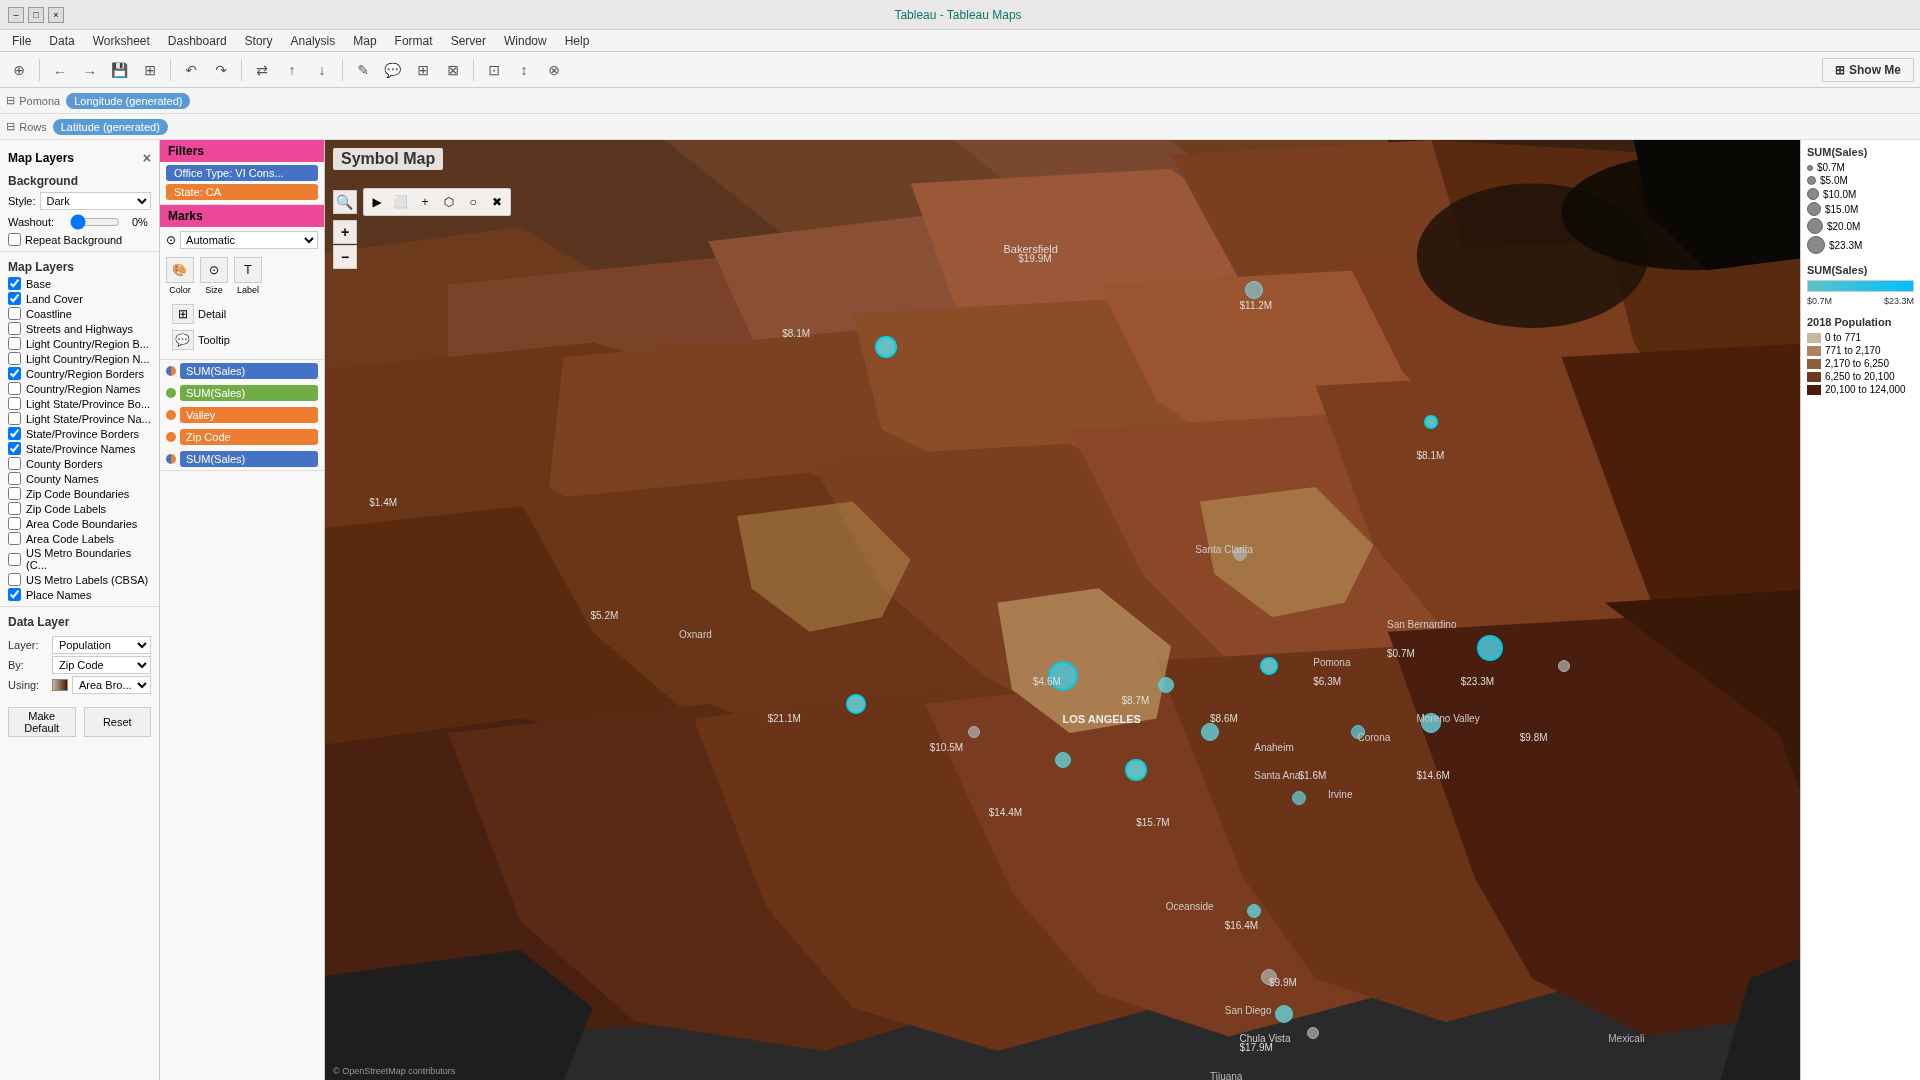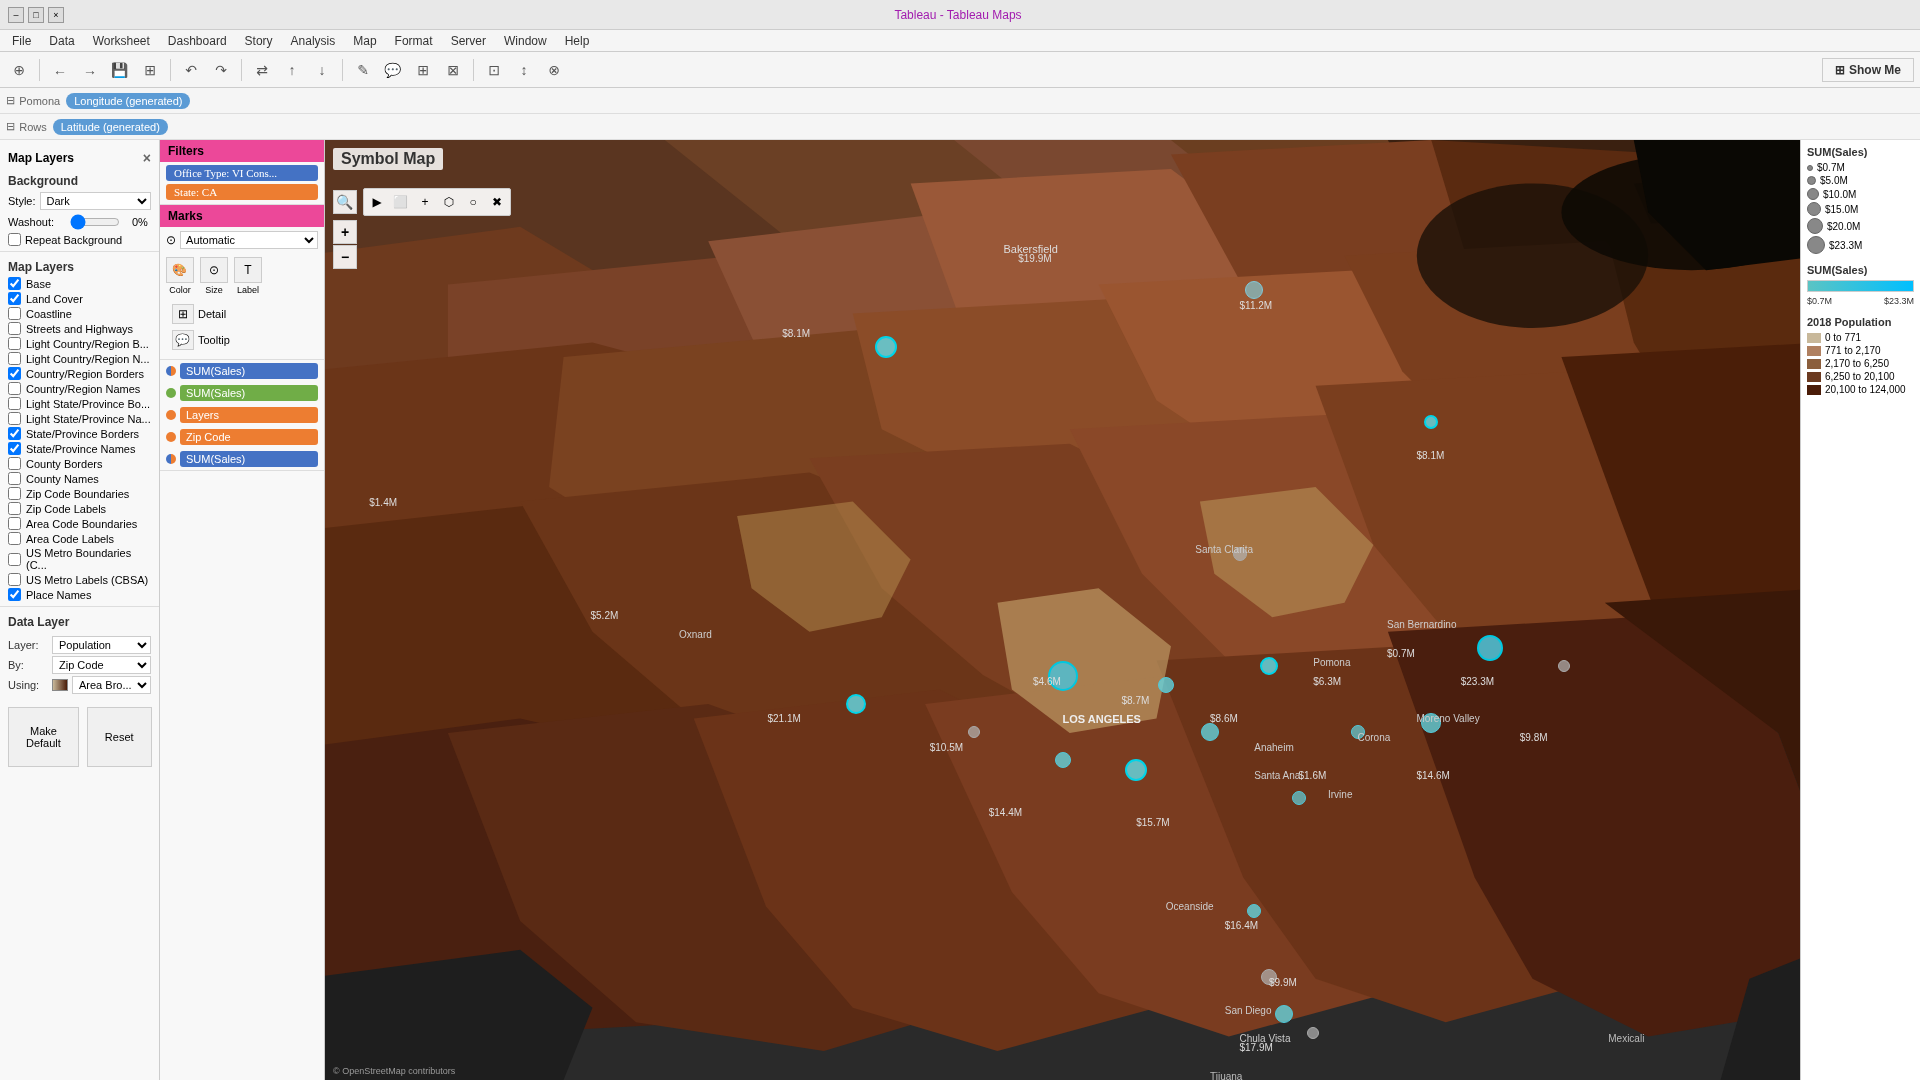--- a/index.html
+++ b/index.html
@@ -9,21 +9,21 @@
     #title-bar {
       background: #e8e8e8;
       height: 30px;
       display: flex;
       align-items: center;
       justify-content: space-between;
       border-bottom: 1px solid #ccc;
       padding: 0 8px;
       user-select: none;
     }
-    #title-bar .title { font-size: 12px; color: #a21caf; flex: 1; text-align: center; }
+    #title-bar .title { font-size: 12px; color: #0f766e; flex: 1; text-align: center; }
     #title-bar .win-btn { width: 16px; height: 16px; border: 1px solid #999; background: #ddd; cursor: pointer; font-size: 9px; display: flex; align-items: center; justify-content: center; }
 
     
     #menu-bar {
       background: #f5f5f5;
       height: 22px;
       display: flex;
       align-items: center;
       padding: 0 4px;
       border-bottom: 1px solid #ccc;
@@ -82,21 +82,21 @@
 
     
     .data-layer-section { padding: 4px 8px; }
     .dl-row { display: flex; align-items: center; padding: 1px 0; font-size: 11px; gap: 4px; }
     .dl-label { min-width: 40px; color: #333; }
     .dl-select { font-size: 11px; padding: 1px 2px; border: 1px solid #ccc; background: white; flex: 1; }
     .color-box { width: 16px; height: 12px; border: 1px solid #888; }
 
     
     .panel-btns { display: flex; gap: 8px; padding: 8px; }
-    .panel-btn { flex: 1; padding: 17px; font-size: 11px; border: 1px solid #ccc; background: #f0f0f0; cursor: pointer; text-align: center; }
+    .panel-btn { flex: 1; padding: 2px; font-size: 11px; border: 1px solid #ccc; background: #f0f0f0; cursor: pointer; text-align: center; }
 
     
     #middle-area {
       flex: 1;
       display: flex;
       flex-direction: column;
       overflow: hidden;
     }
 
     
@@ -141,21 +141,20 @@
     .fm-title { padding: 4px 8px; font-weight: bold; font-size: 12px; background: #ec4899; }
     .filter-pill {
       margin: 3px 6px;
       padding: 2px 8px;
       border-radius: 3px;
       font-size: 11px;
       cursor: pointer;
       display: flex;
       align-items: center;
       gap: 4px;
-      font-family: Liberation Serif, serif;
     }
     .filter-blue { background: #4472c4; color: white; }
     .filter-orange { background: #ed7d31; color: white; }
 
     
     .marks-type-row { display: flex; align-items: center; padding: 4px 6px; gap: 4px; }
     .marks-select { font-size: 11px; padding: 1px; border: 1px solid #ccc; background: white; flex: 1; }
     .marks-icon-row { display: flex; gap: 6px; padding: 4px 6px; }
     .marks-icon { display: flex; flex-direction: column; align-items: center; font-size: 9px; cursor: pointer; gap: 2px; }
     .marks-icon-btn { width: 28px; height: 26px; border: 1px solid #ccc; background: #f0f0f0; display: flex; align-items: center; justify-content: center; font-size: 12px; cursor: pointer; }
@@ -557,21 +556,21 @@
           <div class="marks-detail-row">
             <span class="marks-dot dot-multi"></span>
             <span class="marks-detail-pill">SUM(Sales)</span>
           </div>
           <div class="marks-detail-row">
             <span class="marks-dot dot-green"></span>
             <span class="marks-detail-pill green">SUM(Sales)</span>
           </div>
           <div class="marks-detail-row">
             <span class="marks-dot dot-orange"></span>
-            <span class="marks-detail-pill orange">Layers</span>
+            <span class="marks-detail-pill orange">Valley</span>
           </div>
           <div class="marks-detail-row">
             <span class="marks-dot dot-orange"></span>
             <span class="marks-detail-pill orange">Zip Code</span>
           </div>
           <div class="marks-detail-row">
             <span class="marks-dot dot-multi"></span>
             <span class="marks-detail-pill">SUM(Sales)</span>
           </div>
         </div>

